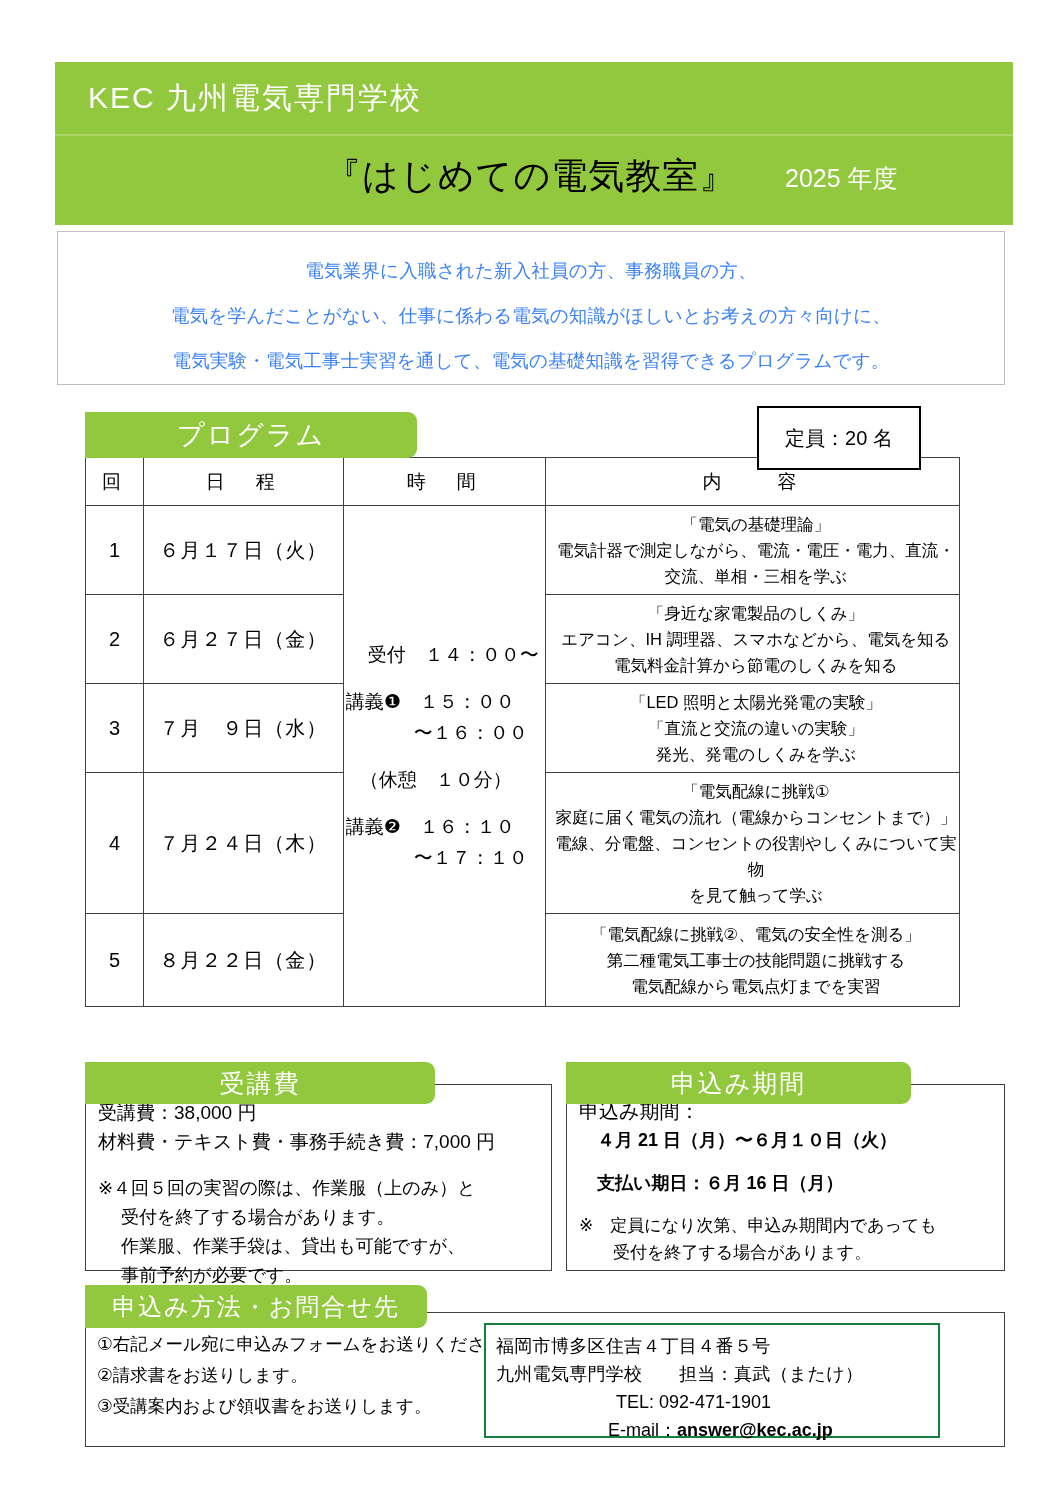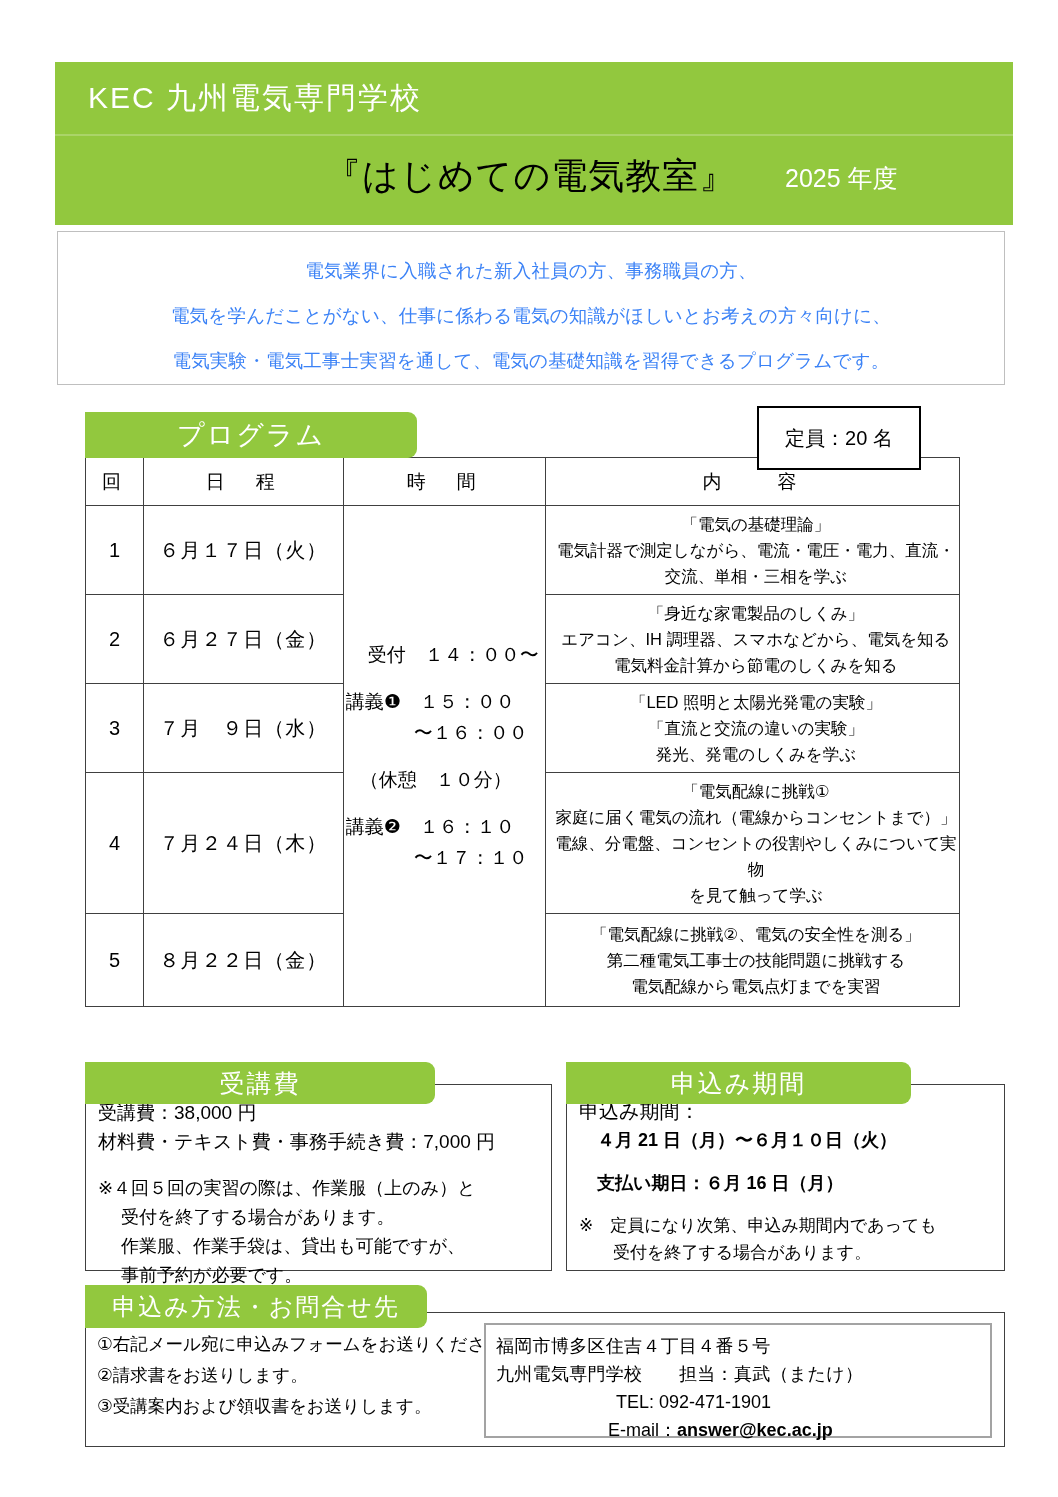--- a/index.html
+++ b/index.html
@@ -141,22 +141,22 @@
     position: absolute; left: 85px; top: 1312px;
     width: 920px; height: 135px;
     border: 1px solid #404040; background: #fff; z-index: 2;
   }
   .apply-steps {
     position: absolute; left: 11px; top: 16px;
     font-size: 17.5px; line-height: 31px; white-space: nowrap;
   }
   .contact-box {
     position: absolute; left: 398px; top: 10px;
-    width: 508px; height: 115px;
-    border: 2px solid #a3a3a3; background: #fff;
+    width: 456px; height: 115px;
+    border: 2px solid #15803d; background: #fff;
     padding: 7px 0 0 10px;
   }
   .c-line { font-size: 18px; line-height: 28px; white-space: nowrap; letter-spacing: 0.3px; }
   .c-tel  { font-size: 18px; line-height: 28px; padding-left: 120px; white-space: nowrap; }
   .c-mail { font-size: 18px; line-height: 28px; padding-left: 112px; white-space: nowrap; }
   .c-mail b { font-weight: bold; }
 </style>
 </head>
 <body>
 

